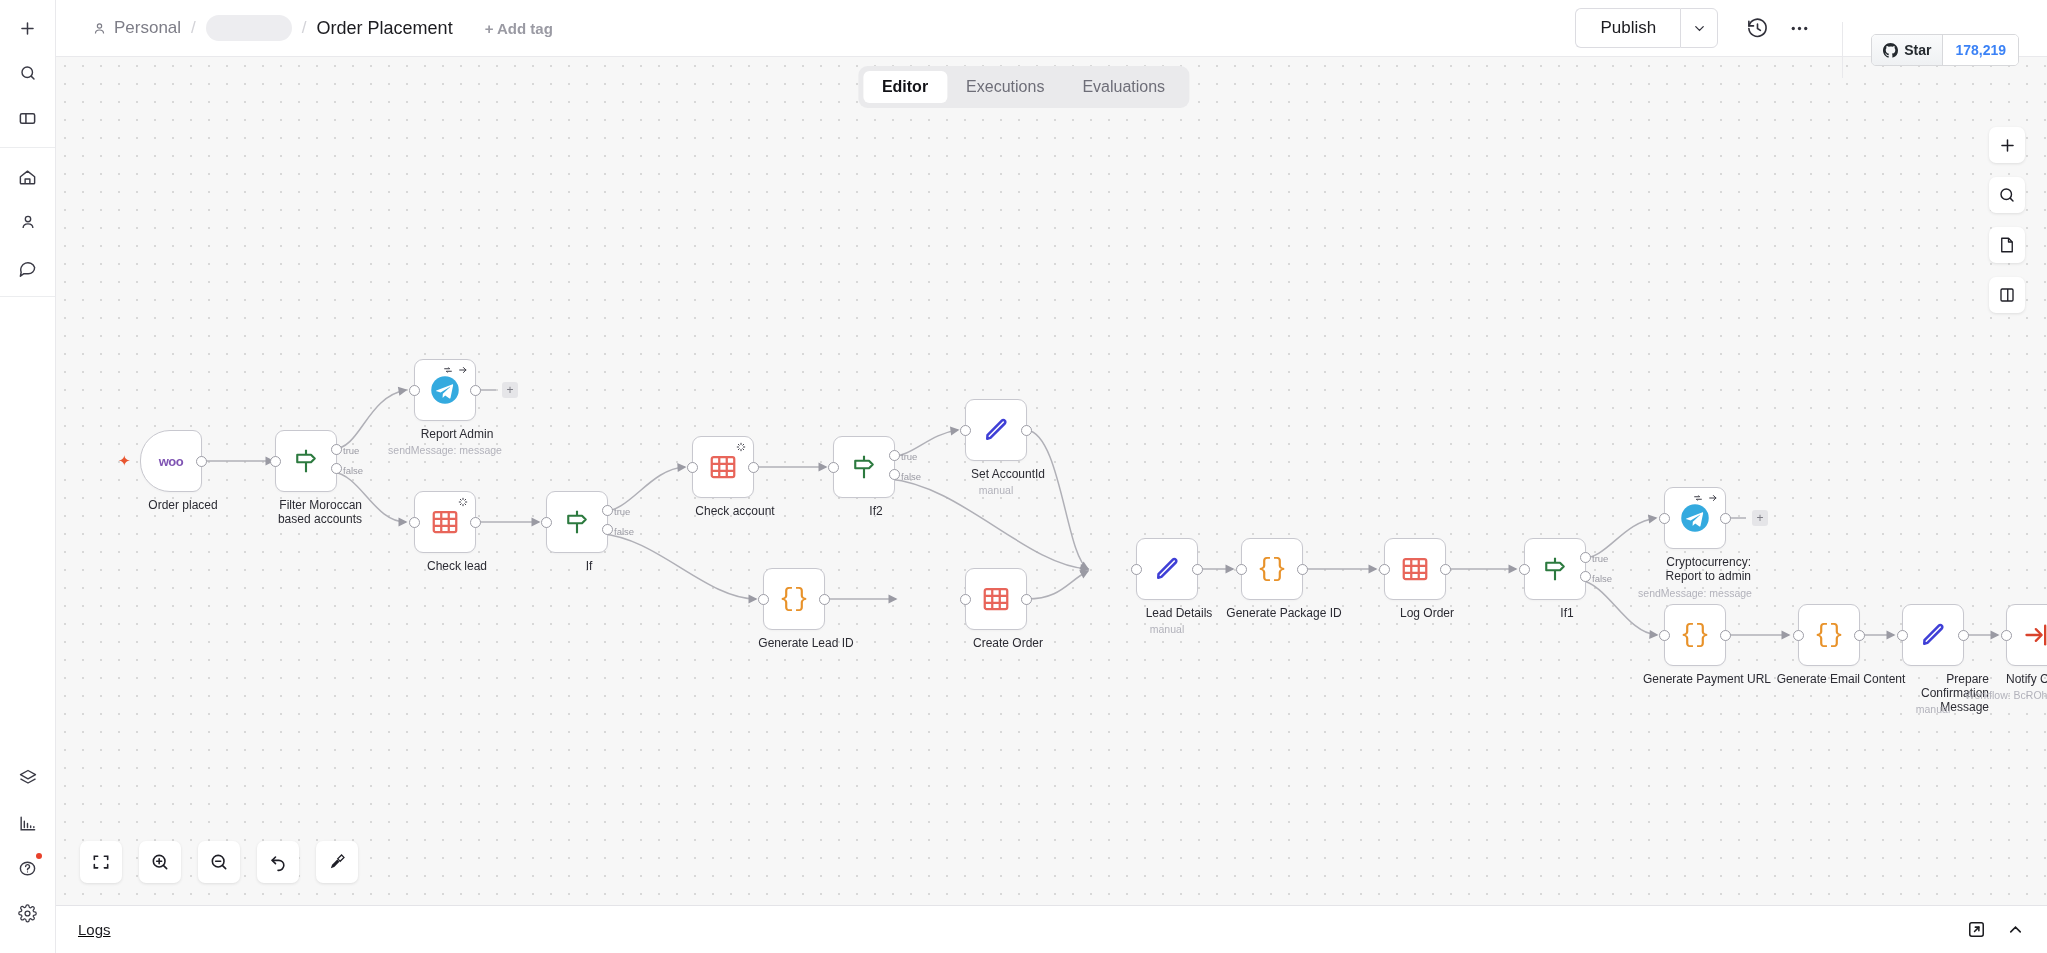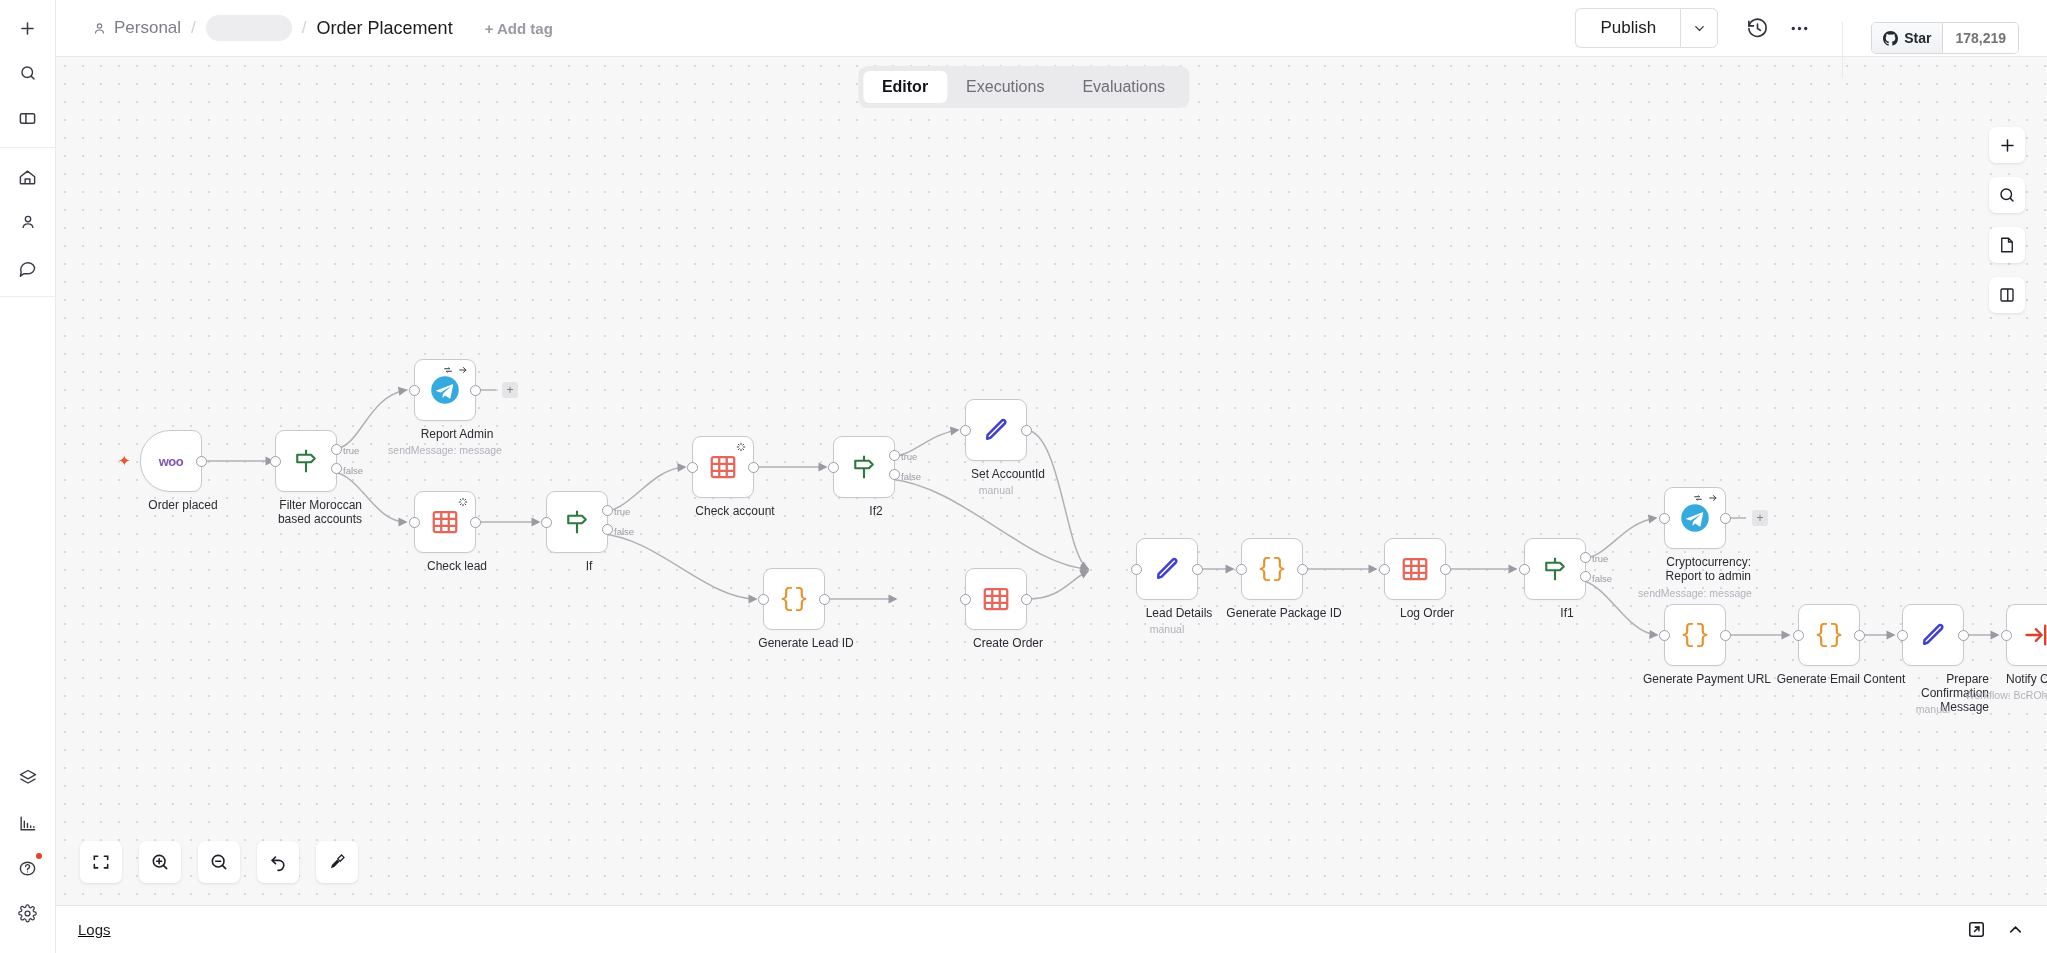--- a/index.html
+++ b/index.html
@@ -53,32 +53,32 @@
   }
   .publish-caret {
     width: 38px; display: flex; align-items: center; justify-content: center;
     background: #fff; border: 1px solid #dcdce1; border-radius: 0 6px 6px 0; cursor: pointer;
   }
   .icon-btn {
     width: 42px; height: 42px; display: flex; align-items: center;
     justify-content: center; border-radius: 6px; cursor: pointer; color: #30303a;
   }
   #gh-wrap {
-    display: flex; height: 100%; padding: 0 28px 0 28px;
+    display: flex; align-items: center; height: 100%; padding: 0 28px 0 28px;
     border-left: 1px solid #e9e9ec; margin-left: 22px; margin-top: 44px;
   }
   .gh-box { display: flex; height: 32px; border: 1px solid #d7d8db; border-radius: 5px; overflow: hidden; cursor: pointer; }
   .gh-star {
     display: flex; align-items: center; gap: 6px; padding: 0 11px;
     background: linear-gradient(#fafbfc,#eff1f3); font-size: 14px;
     font-weight: bold; color: #24292e; border-right: 1px solid #d7d8db;
   }
   .gh-count {
     display: flex; align-items: center; padding: 0 12px; background: #fff;
-    font-size: 14px; color: #737373; font-weight: bold;
+    font-size: 14px; color: #3b82f6; font-weight: bold;
   }
 
   
   #tabs {
     position: absolute; left: 50%; transform: translateX(-50%); top: 66px;
     display: flex; gap: 0; background: #eaeaec; border-radius: 9px;
     padding: 5px; z-index: 36;
   }
   .tab {
     padding: 7px 19px; font-size: 16px; color: #6e6e78; border-radius: 6px; cursor: pointer;

